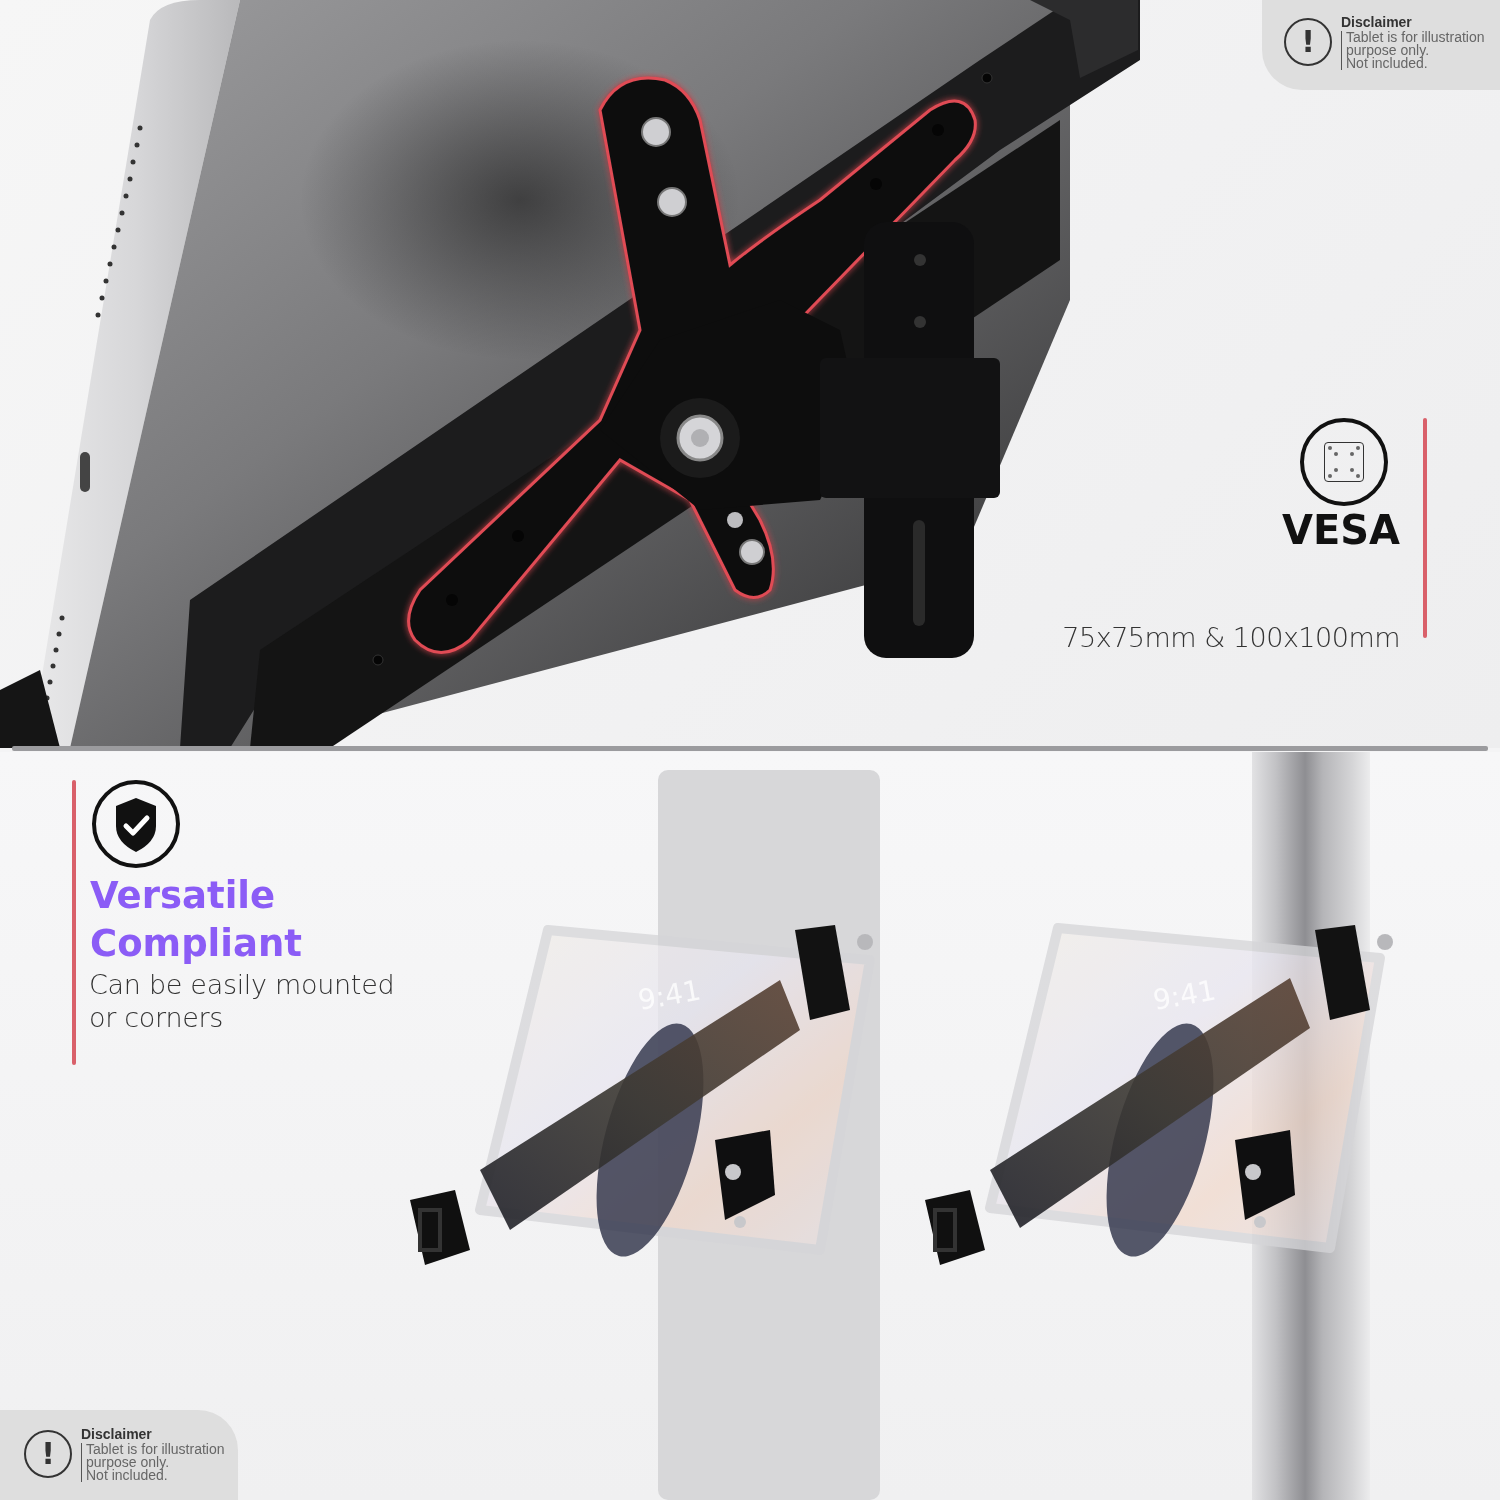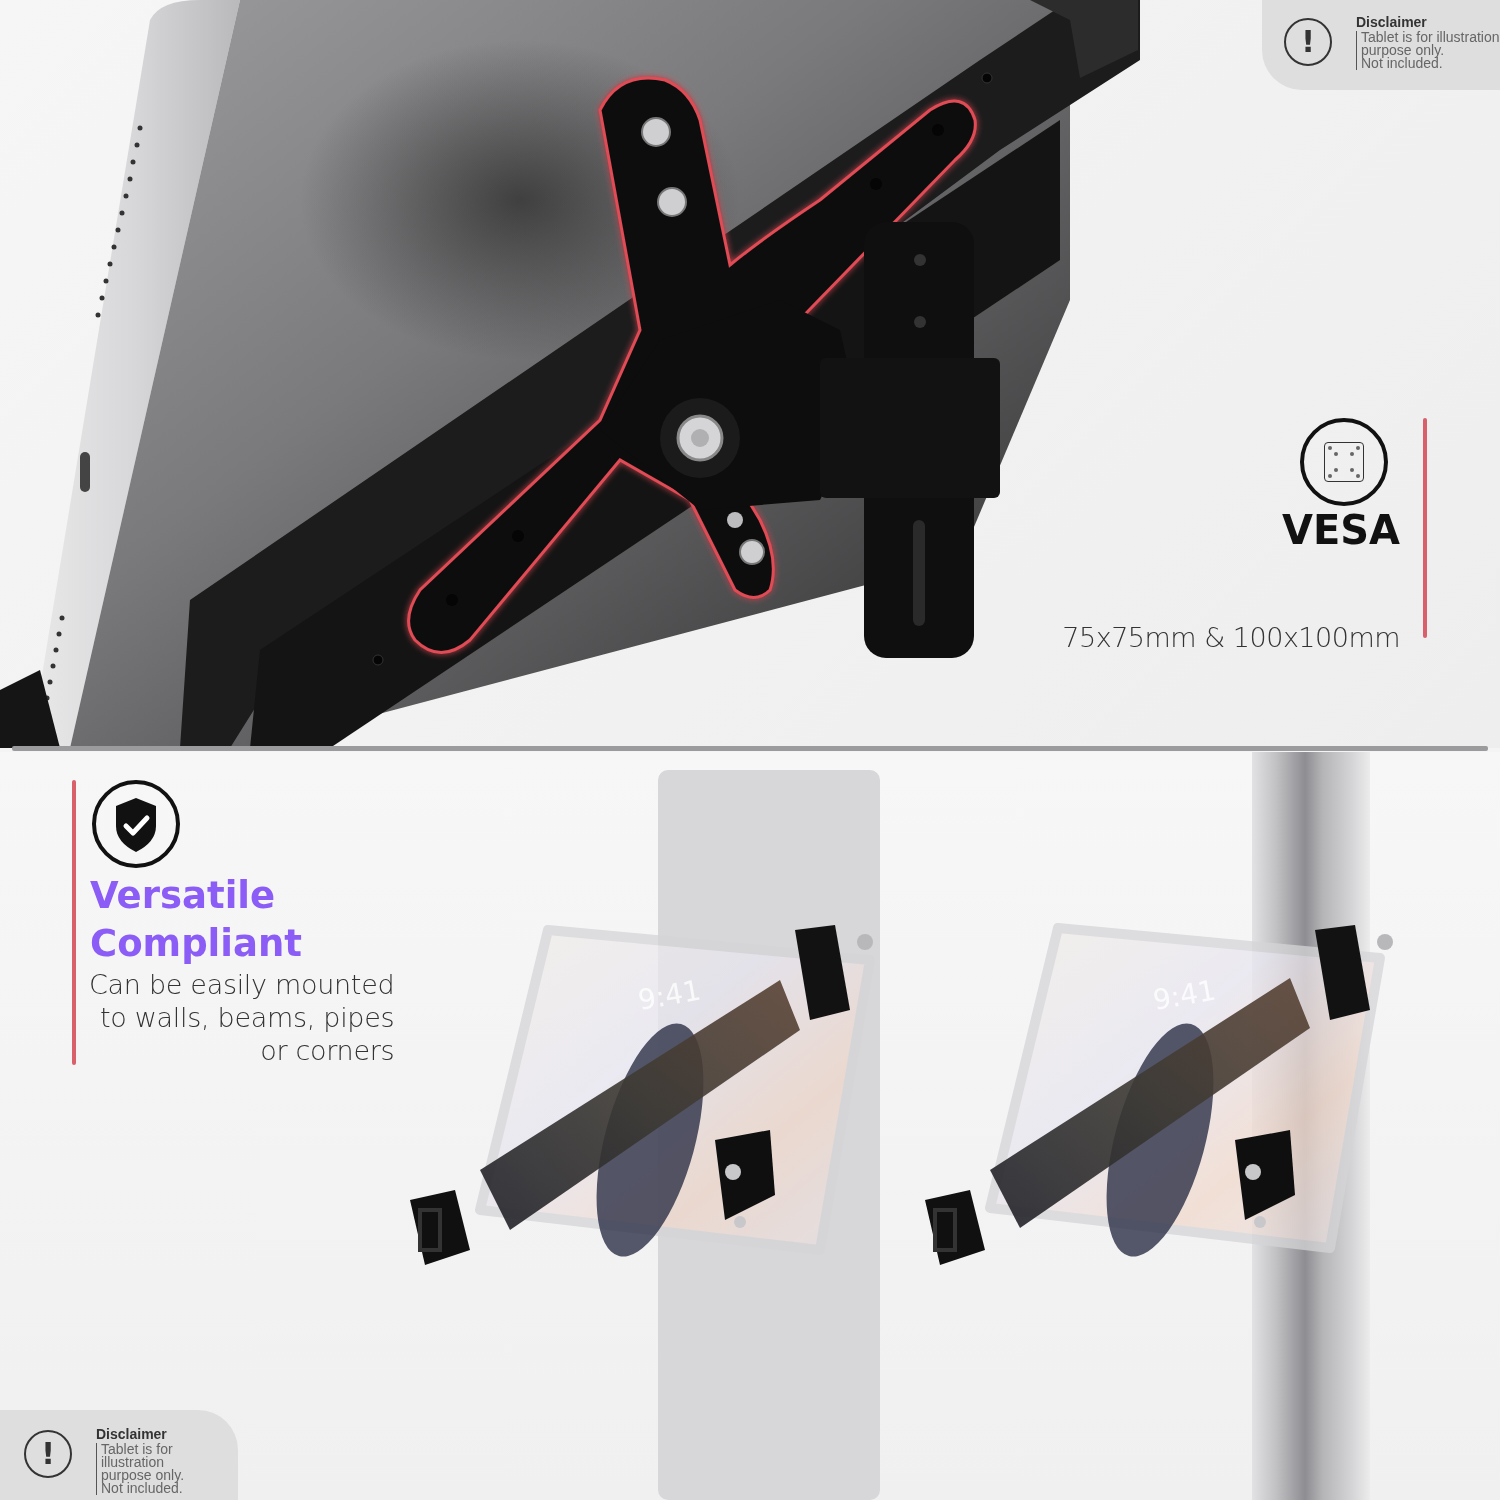--- a/index.html
+++ b/index.html
@@ -13,38 +13,38 @@
   .divider { position: absolute; left: 12px; top: 746px; width: 1476px; height: 5px; background: #9b9b9e; border-radius: 2px; }
 
   svg.scene { position: absolute; left: 0; top: 0; }
 
   
   .disclaimer { position: absolute; background: #dedede; display: flex; align-items: flex-start; }
   .disclaimer-top { left: 1262px; top: 0; width: 238px; height: 90px; border-bottom-left-radius: 40px; padding: 14px 0 0 22px; }
   .disclaimer-bottom { left: 0; top: 1410px; width: 238px; height: 90px; border-top-right-radius: 40px; padding: 16px 0 0 24px; }
   .disc-icon { width: 48px; height: 48px; border: 2px solid #333; border-radius: 50%; display: flex; align-items: center; justify-content: center; flex-shrink: 0; margin-top: 4px; }
   .disc-icon span { font-family: "DejaVu Sans", sans-serif; font-weight: bold; font-size: 30px; color: #333; line-height: 1; }
-  .disc-text { margin-left: 24px; }
+  .disc-text { margin-left: 9px; }
   .disc-title { font-family: "Liberation Sans", sans-serif; font-weight: bold; font-size: 14px; color: #333; }
   .disc-body { border-left: 1.5px solid #555; padding-left: 4px; margin-top: 1px; font-family: "Liberation Sans", sans-serif; font-size: 14px; line-height: 13px; color: #666; }
 
   
   .vesa-block { position: absolute; right: 100px; top: 418px; width: 400px; text-align: right; }
   .vesa-icon { position: absolute; right: 12px; top: 0; width: 88px; height: 88px; border: 4px solid #111; border-radius: 50%; }
   .vesa-icon .plate { position: absolute; left: 20px; top: 20px; width: 40px; height: 40px; border: 1.5px solid #333; border-radius: 4px; }
   .vesa-icon .dot { position: absolute; width: 4px; height: 4px; border-radius: 50%; background: #666; }
   .vesa-title { position: absolute; right: 0; top: 88px; font-family: "DejaVu Sans", sans-serif; font-weight: bold; font-size: 40px; line-height: 48px; color: #111; white-space: nowrap; }
   .vesa-sub { position: absolute; right: 0; top: 204px; font-family: "DejaVu Sans", sans-serif; font-weight: 200; font-size: 27px; color: #333; white-space: nowrap; letter-spacing: -0.5px; }
   .accent-bar-right { position: absolute; left: 1423px; top: 418px; width: 4px; height: 220px; background: #d9606a; border-radius: 2px; }
 
   
   .accent-bar-left { position: absolute; left: 72px; top: 780px; width: 4px; height: 285px; background: #d9606a; border-radius: 2px; }
   .shield-icon { position: absolute; left: 92px; top: 780px; width: 88px; height: 88px; border: 4px solid #111; border-radius: 50%; }
   .vm-title { position: absolute; left: 90px; top: 872px; font-family: "DejaVu Sans", sans-serif; font-weight: bold; font-size: 37px; line-height: 48px; color: #8b5cf6; }
-  .vm-body { position: absolute; left: 89px; top: 968px; font-family: "DejaVu Sans", sans-serif; font-weight: 200; font-size: 27px; line-height: 33px; color: #333; letter-spacing: -0.3px; text-align: right; }
+  .vm-body { position: absolute; left: 89px; top: 968px; font-family: "DejaVu Sans", sans-serif; font-weight: 200; font-size: 27px; line-height: 33px; color: #333; letter-spacing: -0.3px; }
 </style>
 </head>
 <body>
 
 <div class="panel panel-top">
   <svg class="scene" width="1500" height="748" viewBox="0 0 1500 748">
     <defs>
       <linearGradient id="tabletBody" x1="0" y1="0" x2="1" y2="0">
         <stop offset="0" stop-color="#e9e9ea"></stop>
         <stop offset="0.5" stop-color="#d7d7d9"></stop>
@@ -244,21 +244,20 @@
     <path d="M40 14 L60 22 L60 42 Q60 58 40 68 Q20 58 20 42 L20 22 Z" fill="#111"></path>
     <path d="M30 42 L37 49 L51 34" fill="none" stroke="#fff" stroke-width="5" stroke-linecap="round" stroke-linejoin="round"></path>
   </svg>
 </div>
 <div class="vm-title">
   <div>Versatile</div>
   <div>Compliant</div>
 </div>
 <div class="vm-body">
   <div>Can be easily mounted</div>
-  <div>to walls, beams, pipes</div>
   <div>or corners</div>
 </div>
 
 <div class="disclaimer disclaimer-bottom">
   <div class="disc-icon">
       <span>!</span>
     </div>
   <div class="disc-text">
     <div class="disc-title">Disclaimer</div>
     <div class="disc-body">

